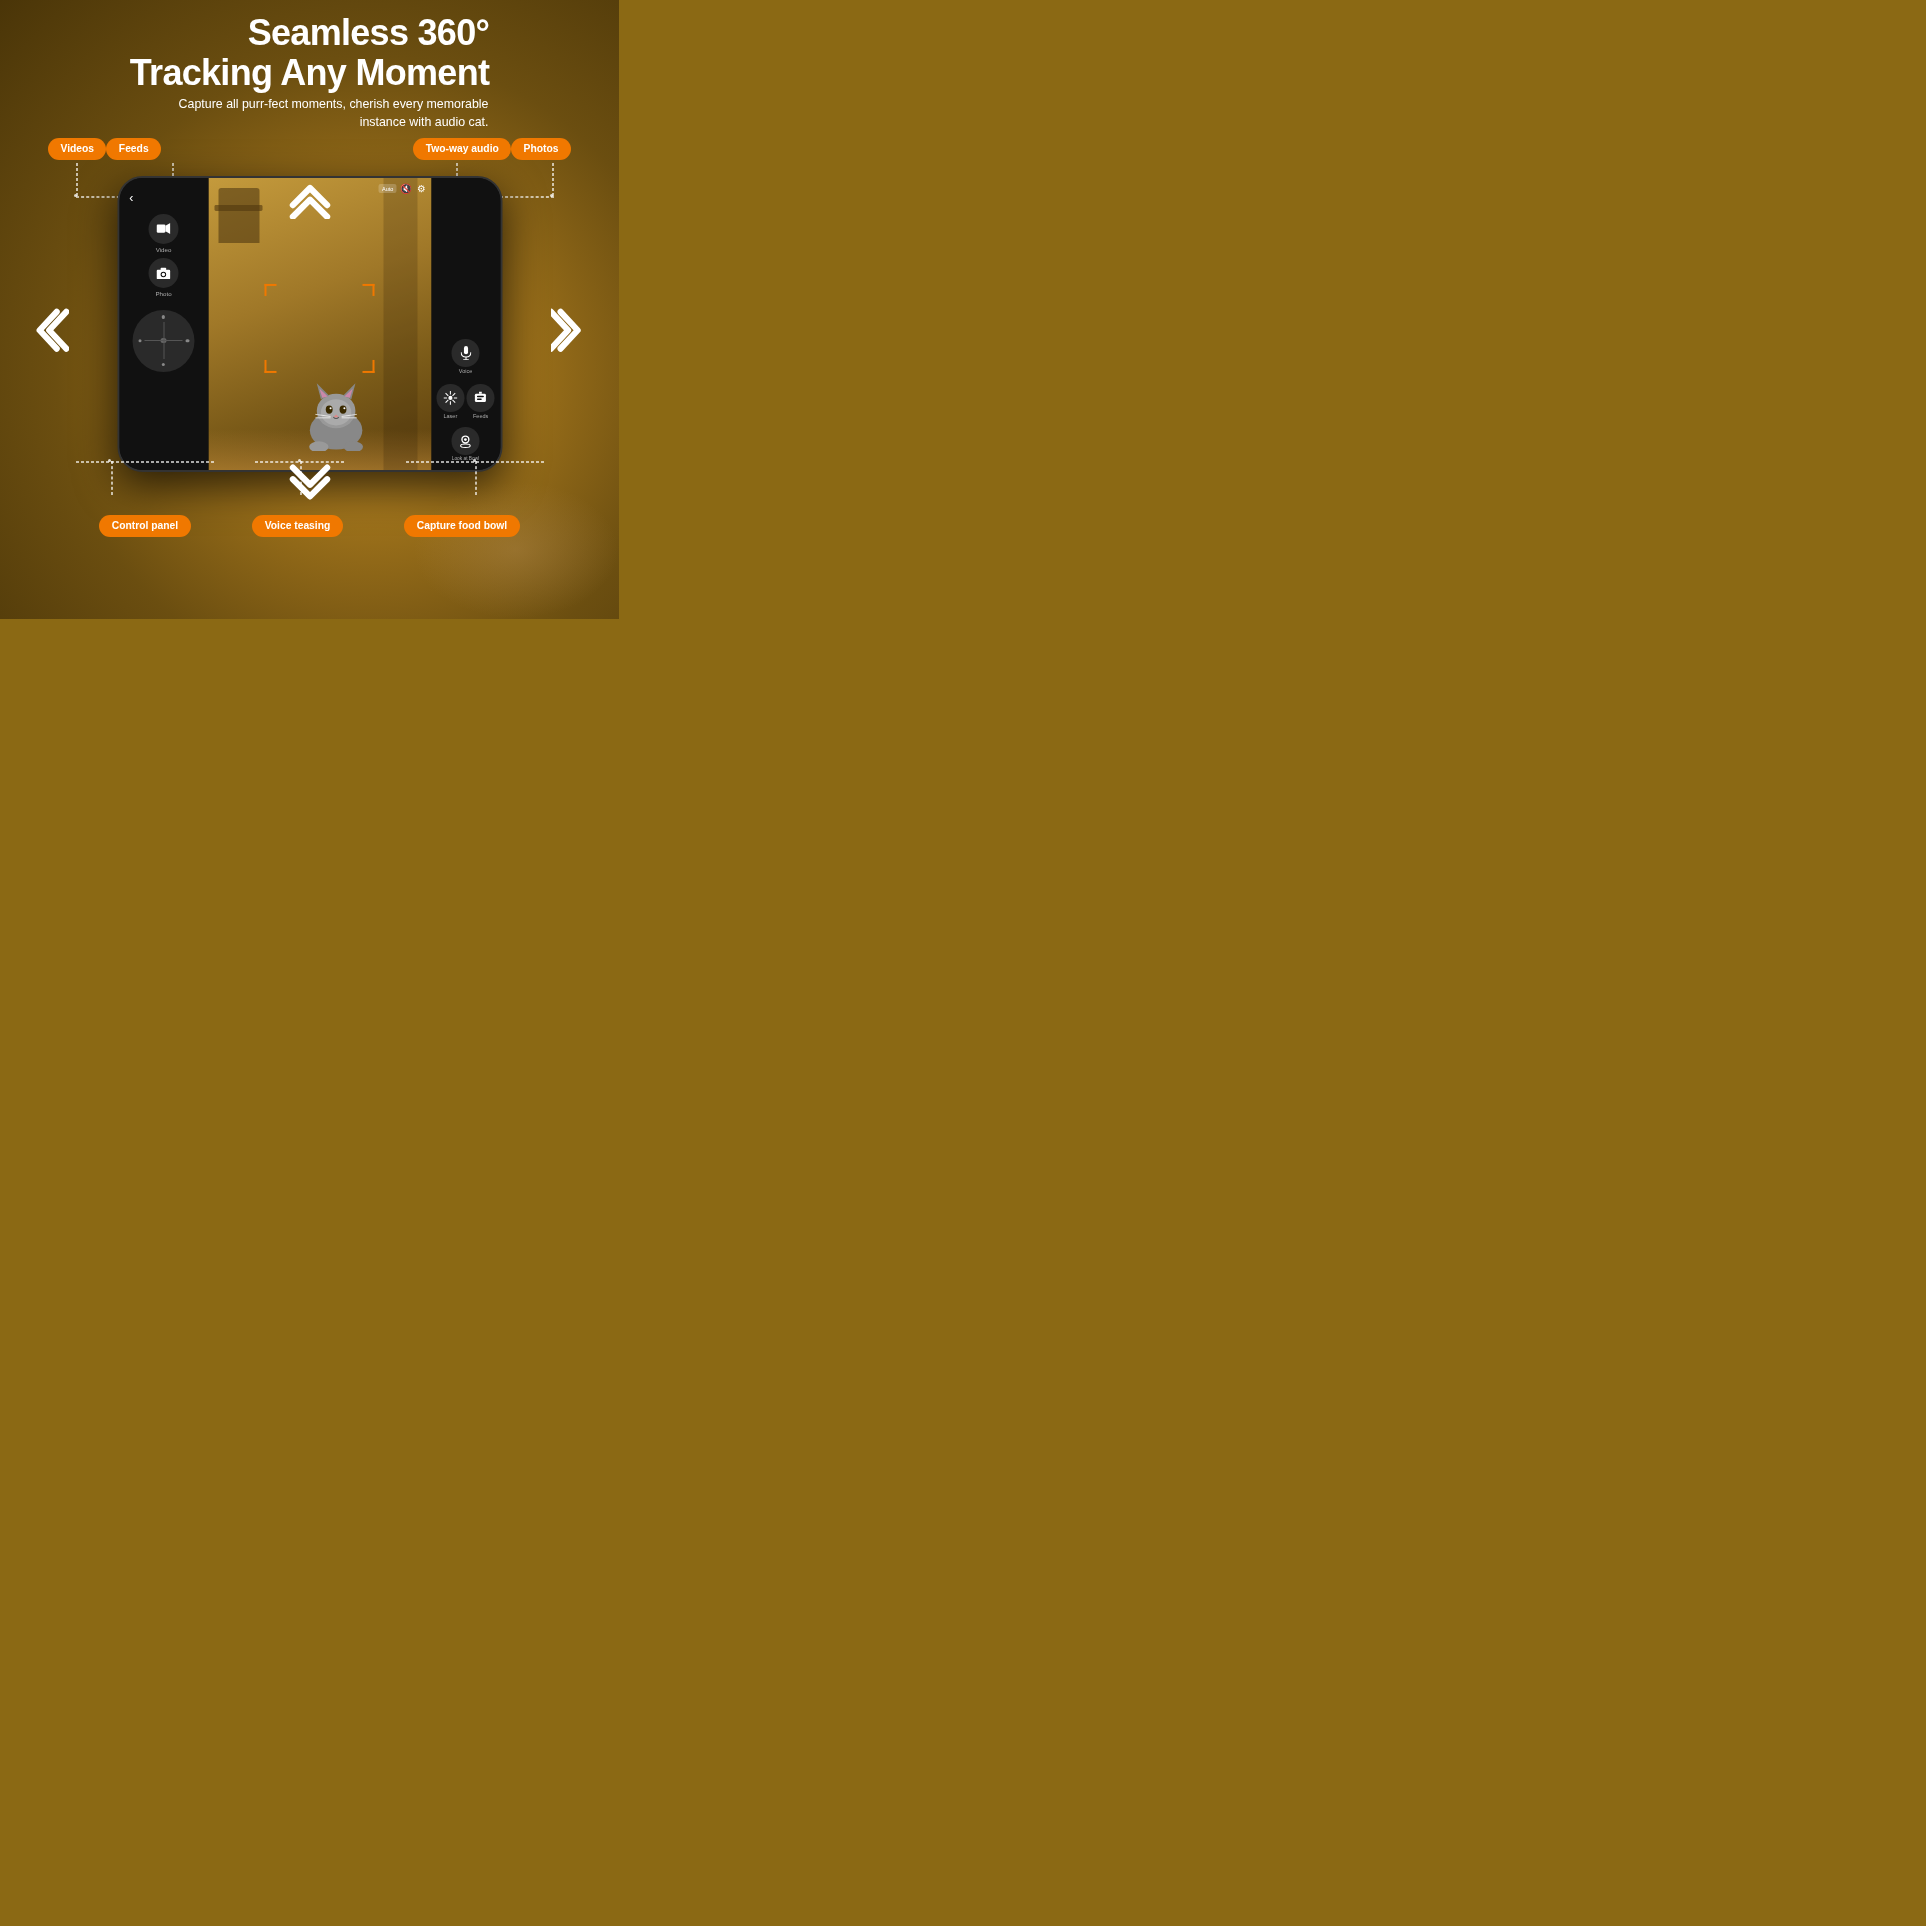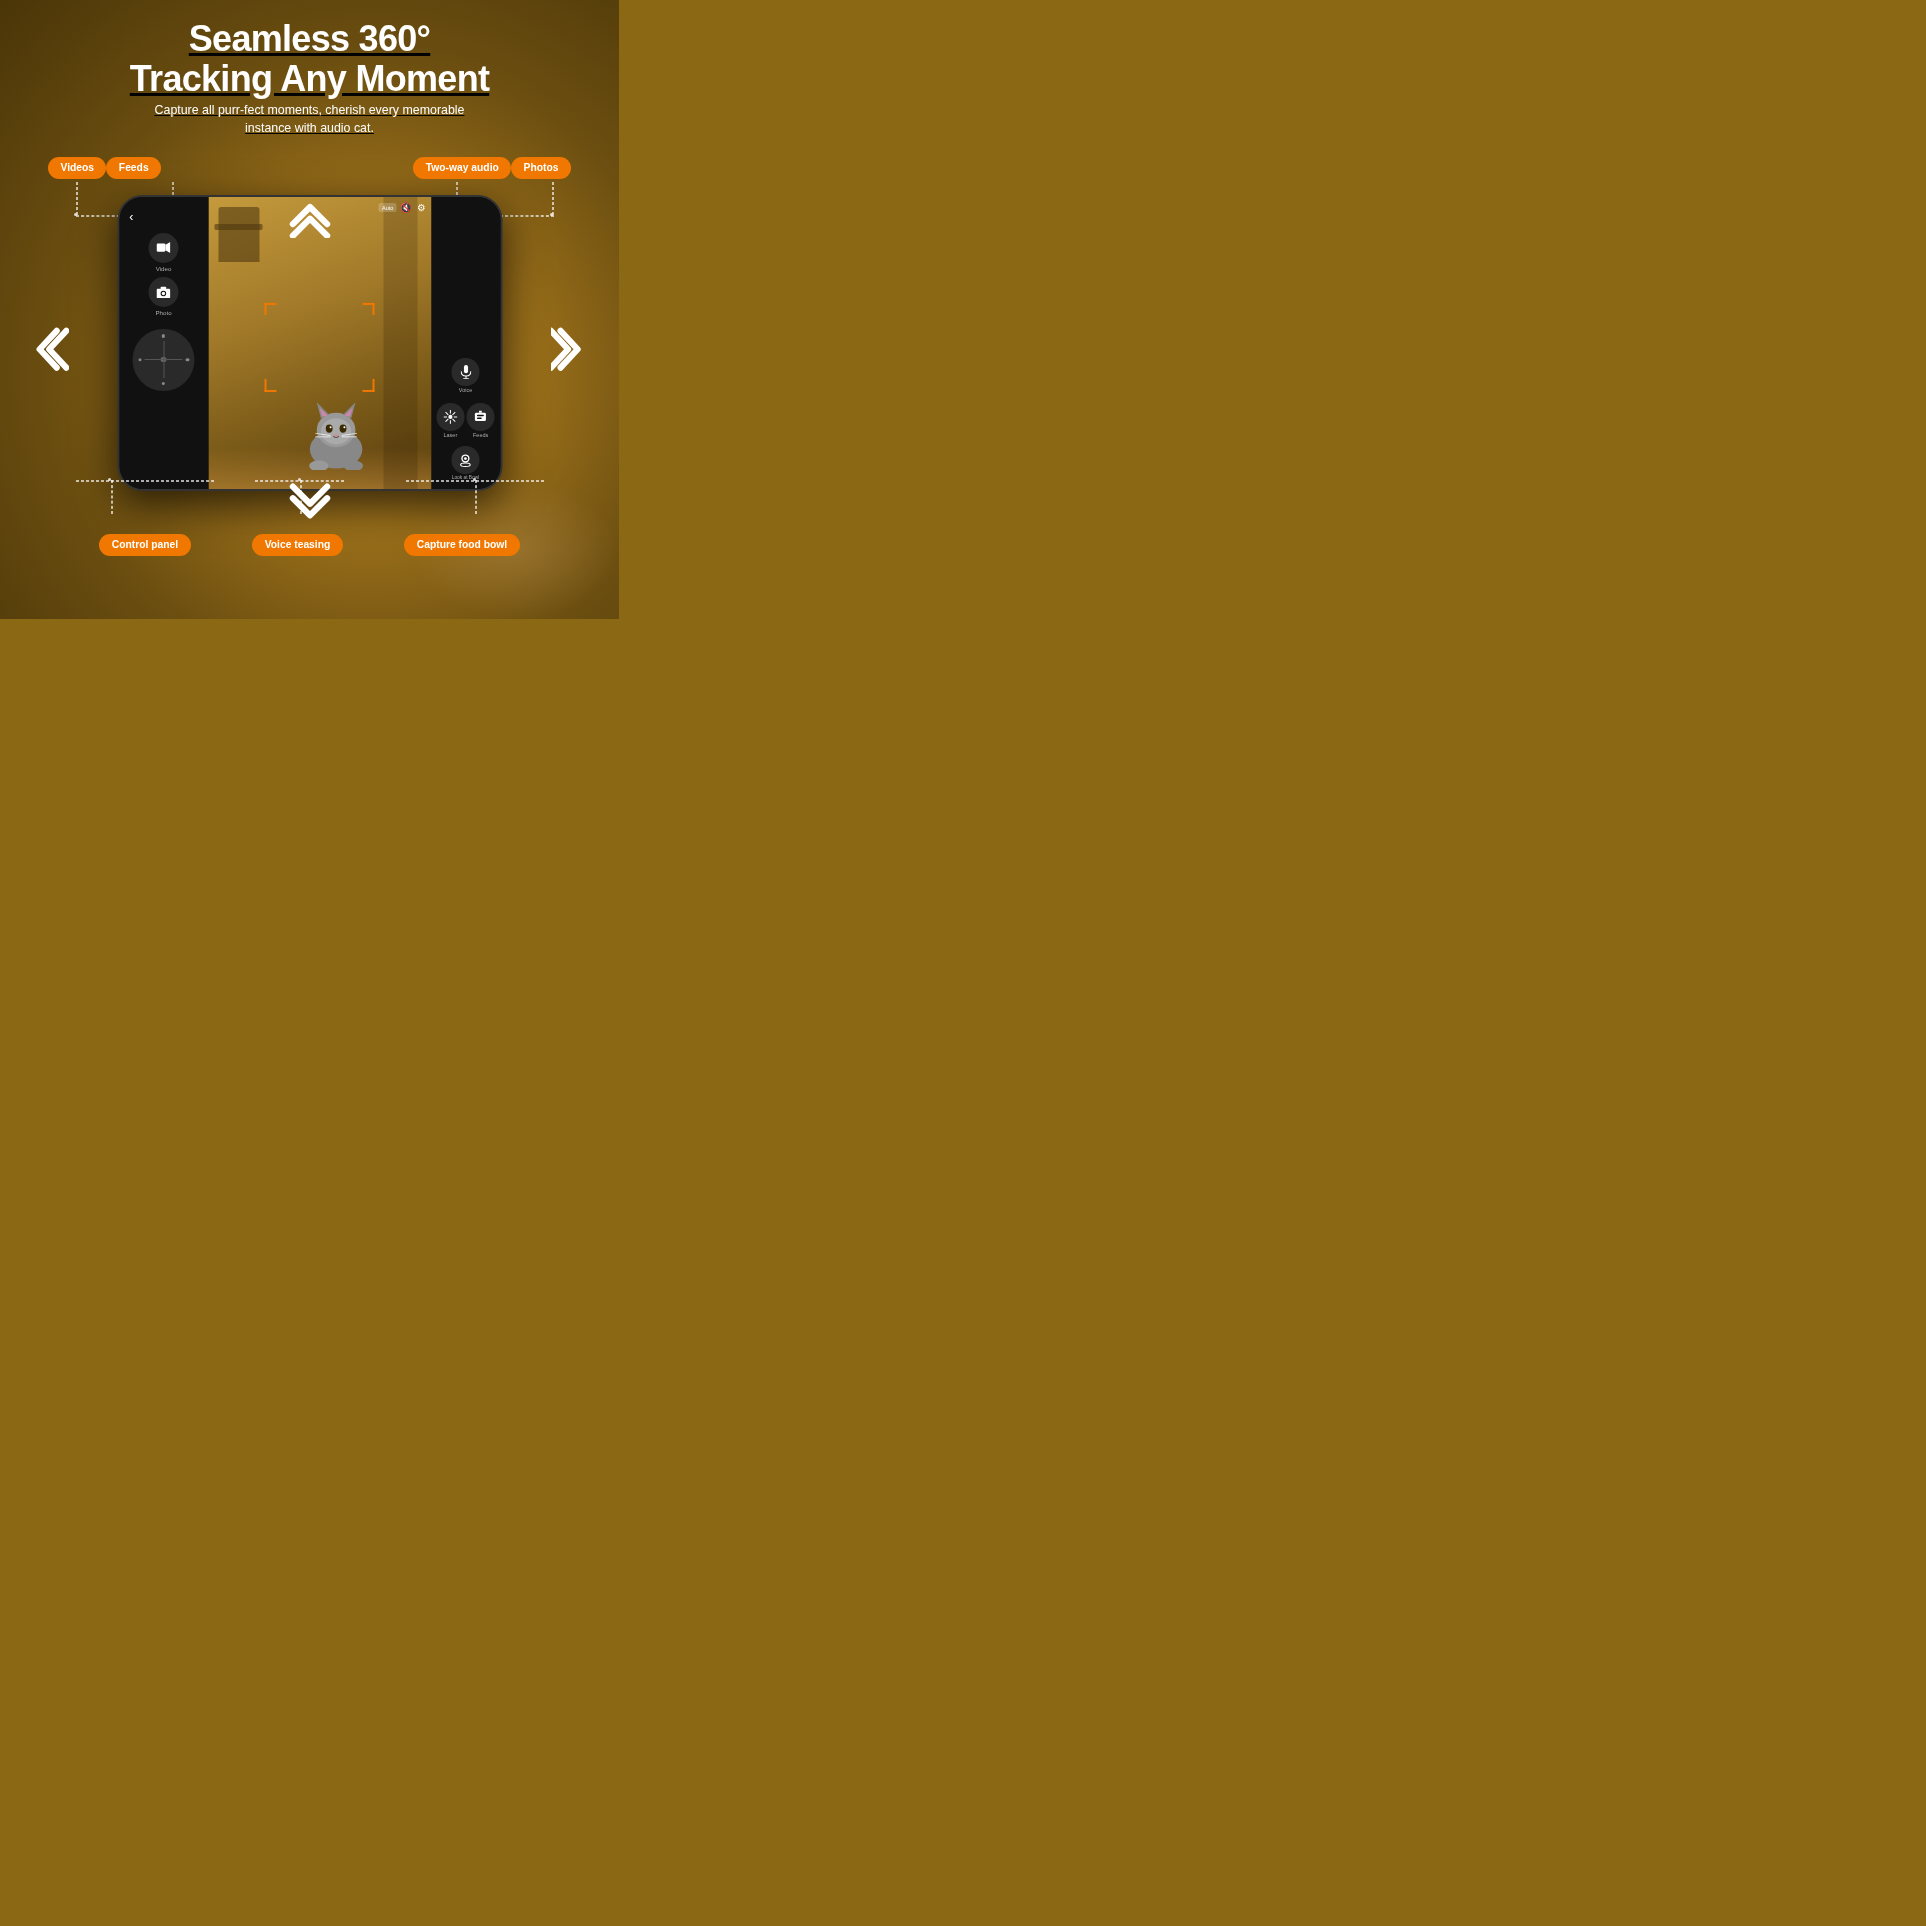--- a/index.html
+++ b/index.html
@@ -33,24 +33,23 @@
       position: relative;
       z-index: 2;
       display: flex;
       flex-direction: column;
       align-items: center;
       width: 100%;
       height: 100%;
     }
 
     .headline {
-      text-align: center;
-      padding-top: 19px;
+      text-align: right;
+      padding-top: 13px;
       padding-bottom: 5.5px;
-      text-decoration: underline;
     }
 
     .headline h1 {
       color: #fff;
       font-size: 36px;
       font-weight: 900;
       line-height: 1.1;
       letter-spacing: -0.7px;
     }
 
@@ -75,21 +74,21 @@
       border-radius: 20.6px;
       white-space: nowrap;
       display: inline-block;
     }
 
     
     .phone-section {
       position: relative;
       width: 564px;
       height: 399px;
-      margin-top: 14px;
+      margin-top: 1px;
     }
 
     
     .top-labels {
       position: absolute;
       top: 0;
       left: 0;
       width: 100%;
       display: flex;
       justify-content: space-between;

